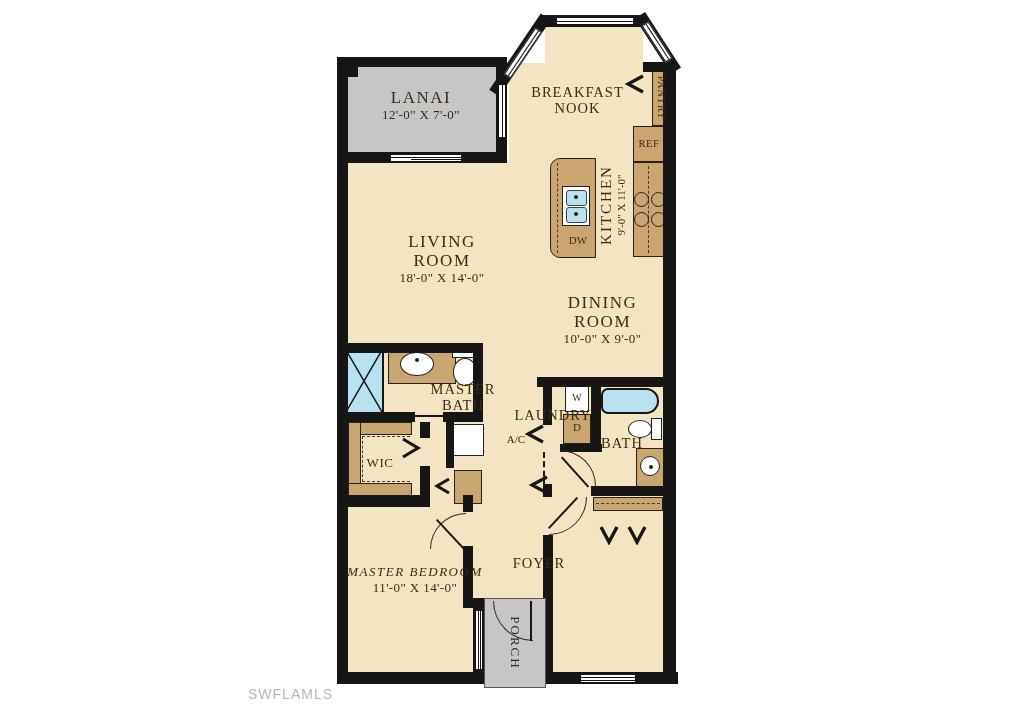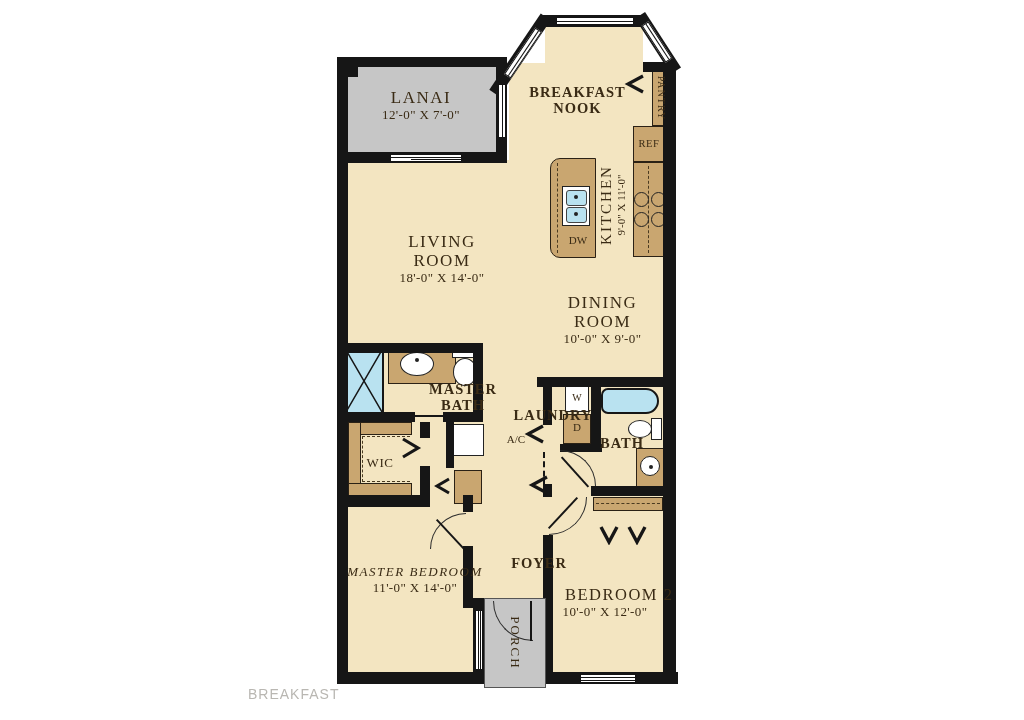--- a/index.html
+++ b/index.html
@@ -20,21 +20,21 @@
   .arc{position:absolute;box-sizing:border-box;border:1.6px solid #2b2b2b;background:transparent;}
   .arc.tl{border-right:none;border-bottom:none;border-top-left-radius:100% 100%;}
   .arc.tr{border-left:none;border-bottom:none;border-top-right-radius:100% 100%;}
   .arc.bl{border-right:none;border-top:none;border-bottom-left-radius:100% 100%;}
   .arc.br{border-left:none;border-top:none;border-bottom-right-radius:100% 100%;}
   .leaf{position:absolute;background:#161616;width:2px;}
   .dashv{position:absolute;border-left:1.5px dashed #4a3a20;}
   .dashh{position:absolute;border-top:1.5px dashed #4a3a20;}
   .lbl{position:absolute;text-align:center;line-height:1.12;}
   .nm{font-size:17px;letter-spacing:1.5px;}
-  .nm-md{font-size:14.5px;letter-spacing:1px;font-weight:bold;}
+  .nm-md{font-size:14.5px;letter-spacing:1px;}
   .nm-sm{font-size:13px;letter-spacing:0.5px;}
   .dims{font-size:13px;letter-spacing:0.4px;white-space:nowrap;margin-top:1px;}
   .nowrap{white-space:nowrap;margin-left:25px;}
   .rot90{transform:rotate(90deg);}
   .rotm90{transform:rotate(-90deg);}
   .chev{position:absolute;}
   .wm{position:absolute;font-family:"Liberation Sans",sans-serif;font-size:14px;color:#b9b7b2;letter-spacing:1px;}
 </style>
 </head>
 <body>
@@ -218,19 +218,15 @@
   <div class="lbl" style="left:563px;top:421px;width:28px;font-size:11px;">D</div>
   <div class="lbl nm-md" style="left:596px;top:435px;width:52px;">BATH</div>
   <div class="lbl nm-sm" style="left:358px;top:456px;width:44px;">WIC</div>
   <div class="lbl" style="left:452px;top:433px;width:32px;font-size:11px;margin-left:48px;">A/C</div>
   <div class="lbl" style="left:345px;top:565px;width:140px;">
     <div style="font-size:13px;letter-spacing:1.5px;font-style:italic;">MASTER BEDROOM</div>
     <div class="dims">11'-0" X 14'-0"</div>
   </div>
   <div class="lbl nm-md nowrap" style="left:485px;top:555px;width:58px;">FOYER</div>
   <div class="lbl rot90" style="left:481px;top:635px;width:66px;height:16px;font-size:13px;letter-spacing:2px;">PORCH</div>
-  <div class="lbl" style="left:540px;top:586px;width:130px;">
-    <div class="nowrap" style="font-size:16.5px;letter-spacing:1.5px;">BEDROOM 2</div>
-    <div class="dims">10'-0" X 12'-0"</div>
-  </div>
-
-  <div class="wm" style="left:248px;top:686px;">BREAKFAST</div>
+
+  <div class="wm" style="left:248px;top:686px;">SWFLAMLS</div>
 </div>
 
 </body></html>

